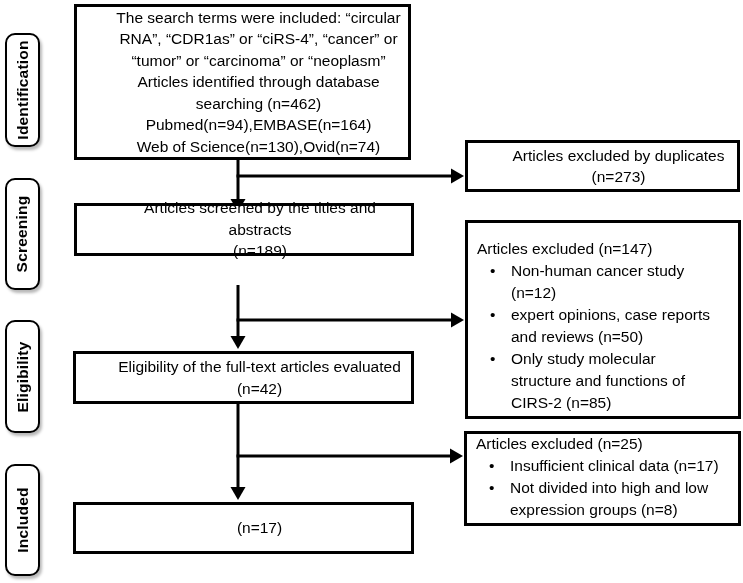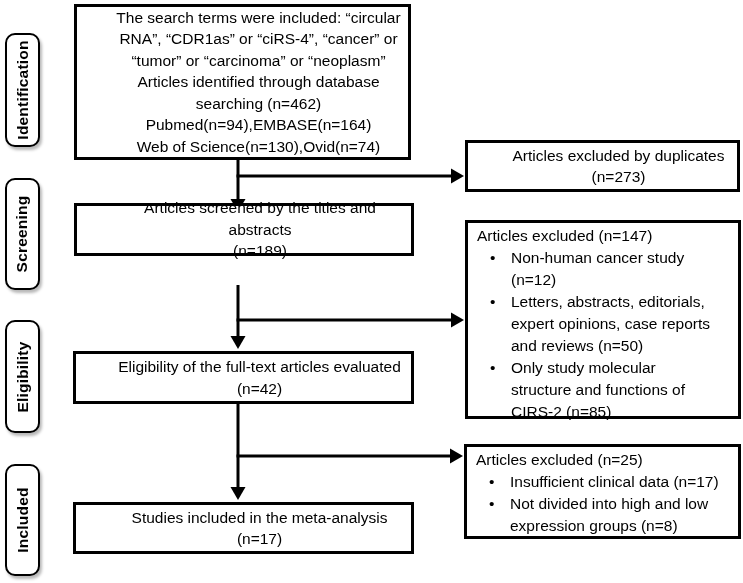--- a/index.html
+++ b/index.html
@@ -7,21 +7,21 @@
     position:relative; width:743px; height:583px; background:#ffffff;
     font-family:"Liberation Sans", sans-serif; color:#000; overflow:hidden;
   }
   .box {
     position:absolute; background:#fff; border:3px solid #000; box-sizing:border-box;
     display:flex; flex-direction:column; justify-content:center; align-items:center;
     text-align:center; font-size:15.5px; line-height:21.5px;padding-left:32px;
   }
   .box .ln { white-space:nowrap; }
   .excl {
-    justify-content:space-between; align-items:stretch; text-align:left;
+    justify-content:flex-end; align-items:stretch; text-align:left;
     padding:2px 4px 2px 9px; line-height:22px;
   }
   .excl .title { white-space:nowrap; }
   .bullet-row { display:flex; align-items:flex-start; }
   .bullet-glyph { width:34px; padding-left:13px; box-sizing:border-box; flex:none; }
   .bullet-lines { flex:1; }
   .stage {
     position:absolute; left:5px; width:35px; background:#fff; border:2.5px solid #000;
     border-radius:10px; box-sizing:border-box; box-shadow:2px 3px 3px rgba(0,0,0,0.28);
     display:flex; align-items:center; justify-content:center;
@@ -88,57 +88,55 @@
     <div class="ln">abstracts</div>
     <div class="ln">(n=189)</div>
   </div>
 
   <div class="box" style="left:73px; top:351px; width:341px; height:53px;">
     <div class="ln">Eligibility of the full-text articles evaluated</div>
     <div class="ln">(n=42)</div>
   </div>
 
   <div class="box" style="left:73px; top:502px; width:341px; height:52px;">
-    <div class="ln">Studies included in the meta-analysis</div>
     <div class="ln">(n=17)</div>
   </div>
 
   <div class="box" style="left:465px; top:140px; width:275px; height:52px;">
     <div class="ln">Articles excluded by duplicates</div>
     <div class="ln">(n=273)</div>
   </div>
 
   <div class="box excl" style="left:465px; top:220px; width:276px; height:199px;">
     <div class="title">Articles excluded (n=147)</div>
     <div class="bullet-row">
       <span class="bullet-glyph">•</span>
       <div class="bullet-lines">
         <div class="ln">Non-human cancer study</div>
         <div class="ln">(n=12)</div>
       </div>
     </div>
     <div class="bullet-row">
       <span class="bullet-glyph">•</span>
       <div class="bullet-lines">
-        <div class="ln">Letters, abstracts, editorials,</div>
         <div class="ln">expert opinions, case reports</div>
         <div class="ln">and reviews (n=50)</div>
       </div>
     </div>
     <div class="bullet-row">
       <span class="bullet-glyph">•</span>
       <div class="bullet-lines">
         <div class="ln">Only study molecular</div>
         <div class="ln">structure and functions of</div>
         <div class="ln">CIRS-2 (n=85)</div>
       </div>
     </div>
   </div>
 
-  <div class="box excl" style="left:464px; top:431px; width:277px; height:95px;margin-top:13px;">
+  <div class="box excl" style="left:464px; top:431px; width:277px; height:95px;">
     <div class="title">Articles excluded (n=25)</div>
     <div class="bullet-row">
       <span class="bullet-glyph">•</span>
       <div class="bullet-lines">
         <div class="ln">Insufficient clinical data (n=17)</div>
       </div>
     </div>
     <div class="bullet-row">
       <span class="bullet-glyph">•</span>
       <div class="bullet-lines">

